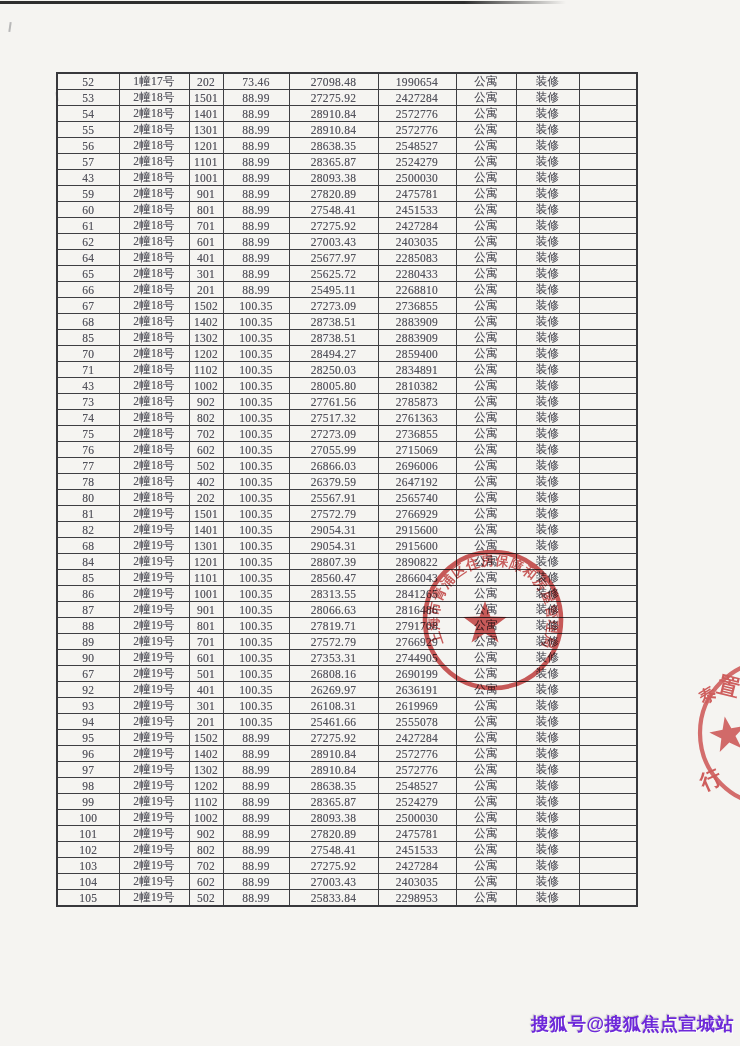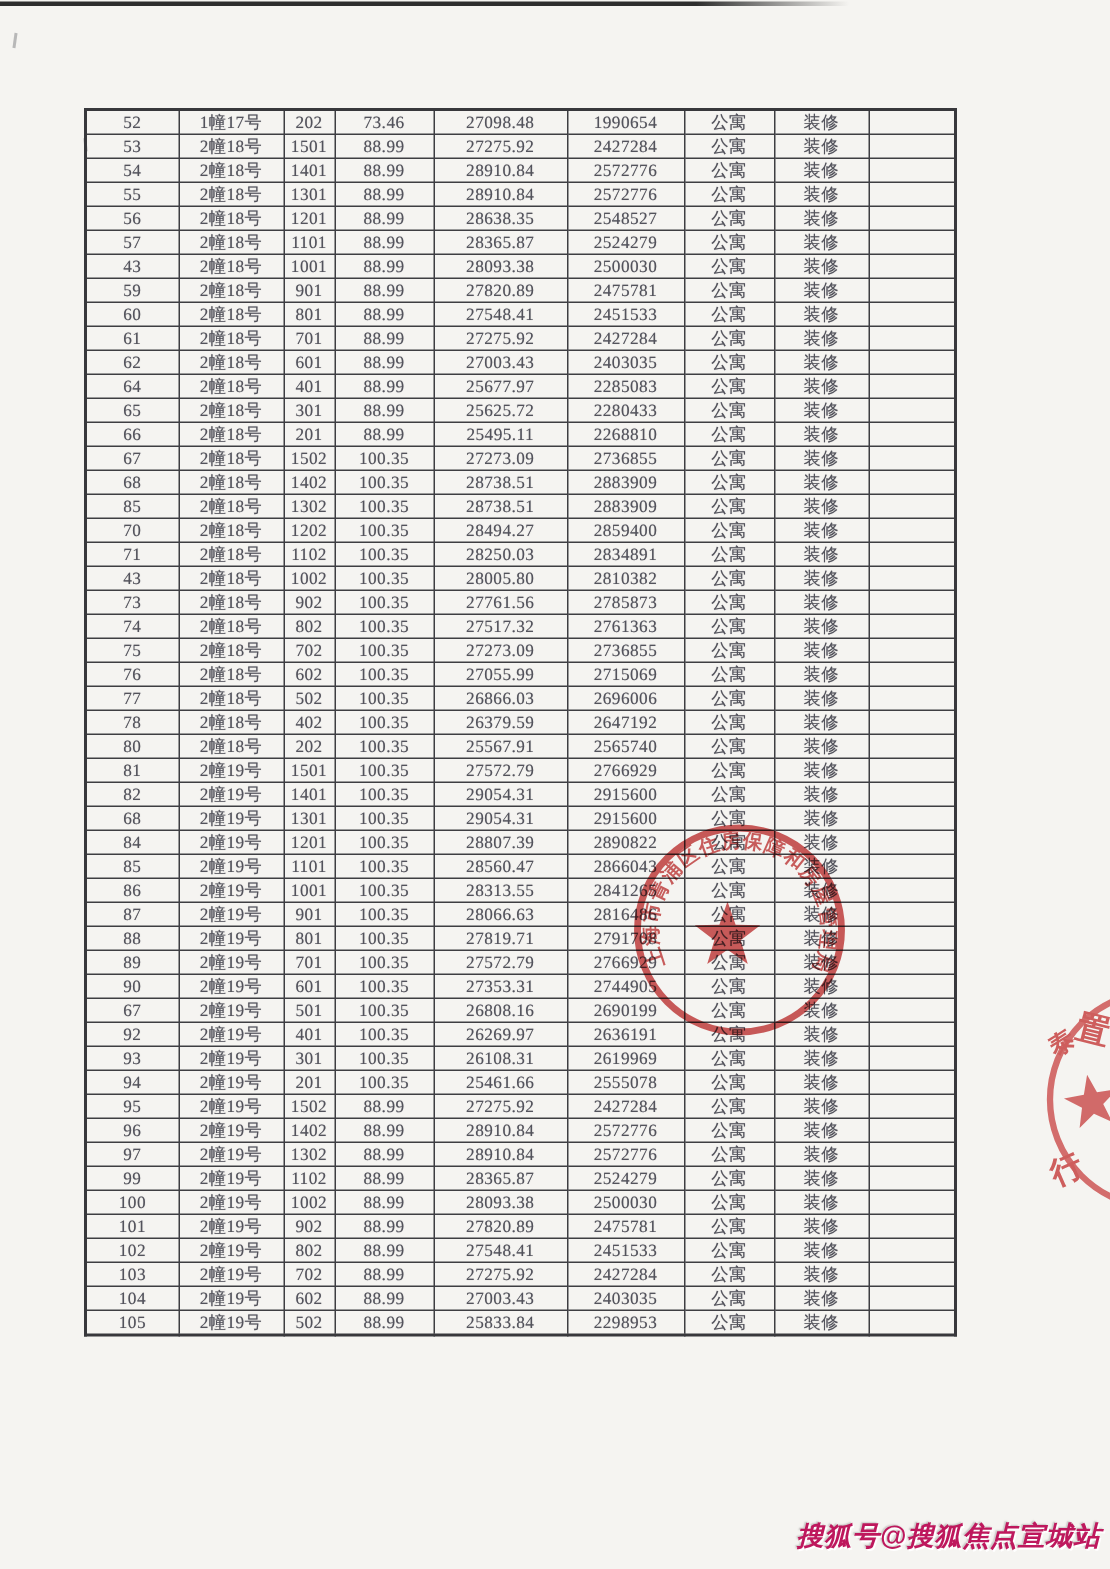--- a/index.html
+++ b/index.html
@@ -60,24 +60,23 @@
     position:absolute;left:688px;top:645px;
     width:175px;height:180px;
     mix-blend-mode:multiply;
     opacity:.85;
   }
   
   .watermark{
     position:absolute;right:6px;bottom:10px;
     font-family:"Liberation Sans","DejaVu Sans",sans-serif;
     font-size:18px;font-weight:bold;
-    color:#be185d;
+    color:#6d28d9;
     letter-spacing:.5px;
     text-shadow:1px 1px 0 rgba(255,255,255,.95),-1px -1px 1px rgba(120,120,120,.35);
-    font-style:italic;
   }
 </style>
 </head>
 <body>
 
 <div id="page">
 
   <div class="scan-top-line"></div>
   <div class="scan-mark-a"></div>
   <div class="scan-mark-b"></div>
@@ -573,20 +572,31 @@
           <td>2幢19号</td>
           <td>1302</td>
           <td>88.99</td>
           <td>28910.84</td>
           <td>2572776</td>
           <td>公寓</td>
           <td>装修</td>
           <td></td>
         </tr>
         <tr>
+          <td>98</td>
+          <td>2幢19号</td>
+          <td>1202</td>
+          <td>88.99</td>
+          <td>28638.35</td>
+          <td>2548527</td>
+          <td>公寓</td>
+          <td>装修</td>
+          <td></td>
+        </tr>
+        <tr>
           <td>99</td>
           <td>2幢19号</td>
           <td>1102</td>
           <td>88.99</td>
           <td>28365.87</td>
           <td>2524279</td>
           <td>公寓</td>
           <td>装修</td>
           <td></td>
         </tr>

